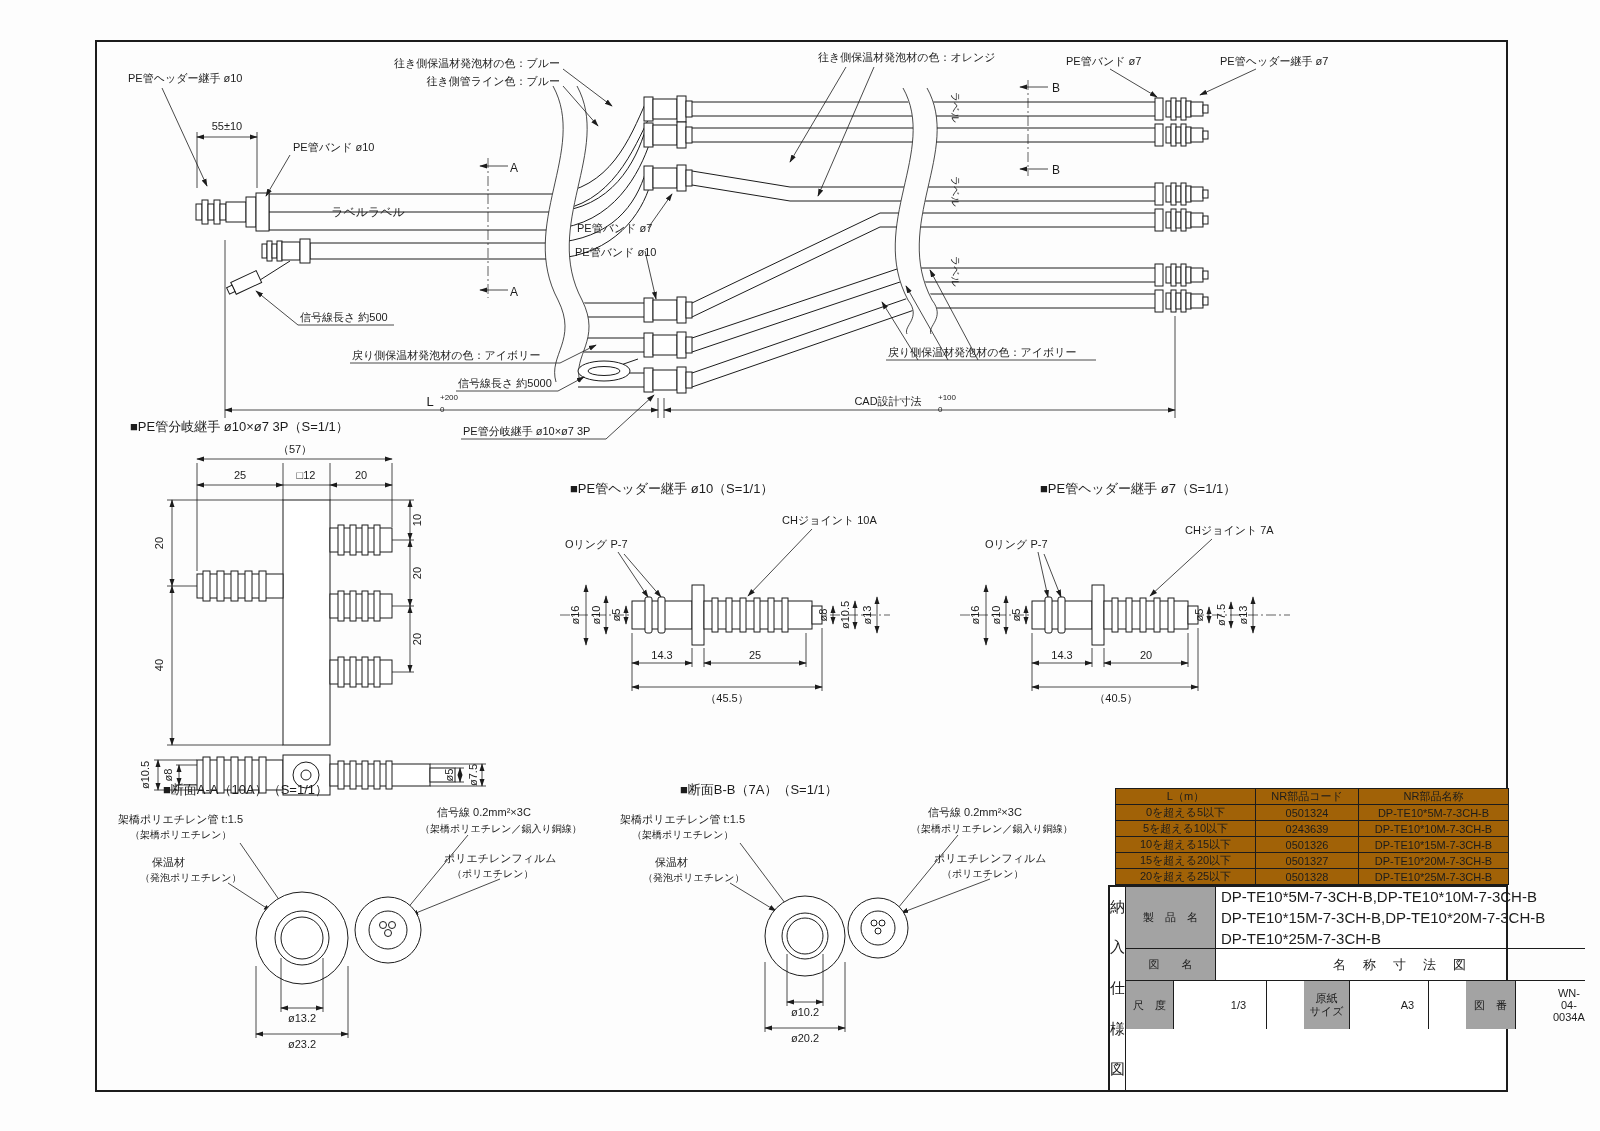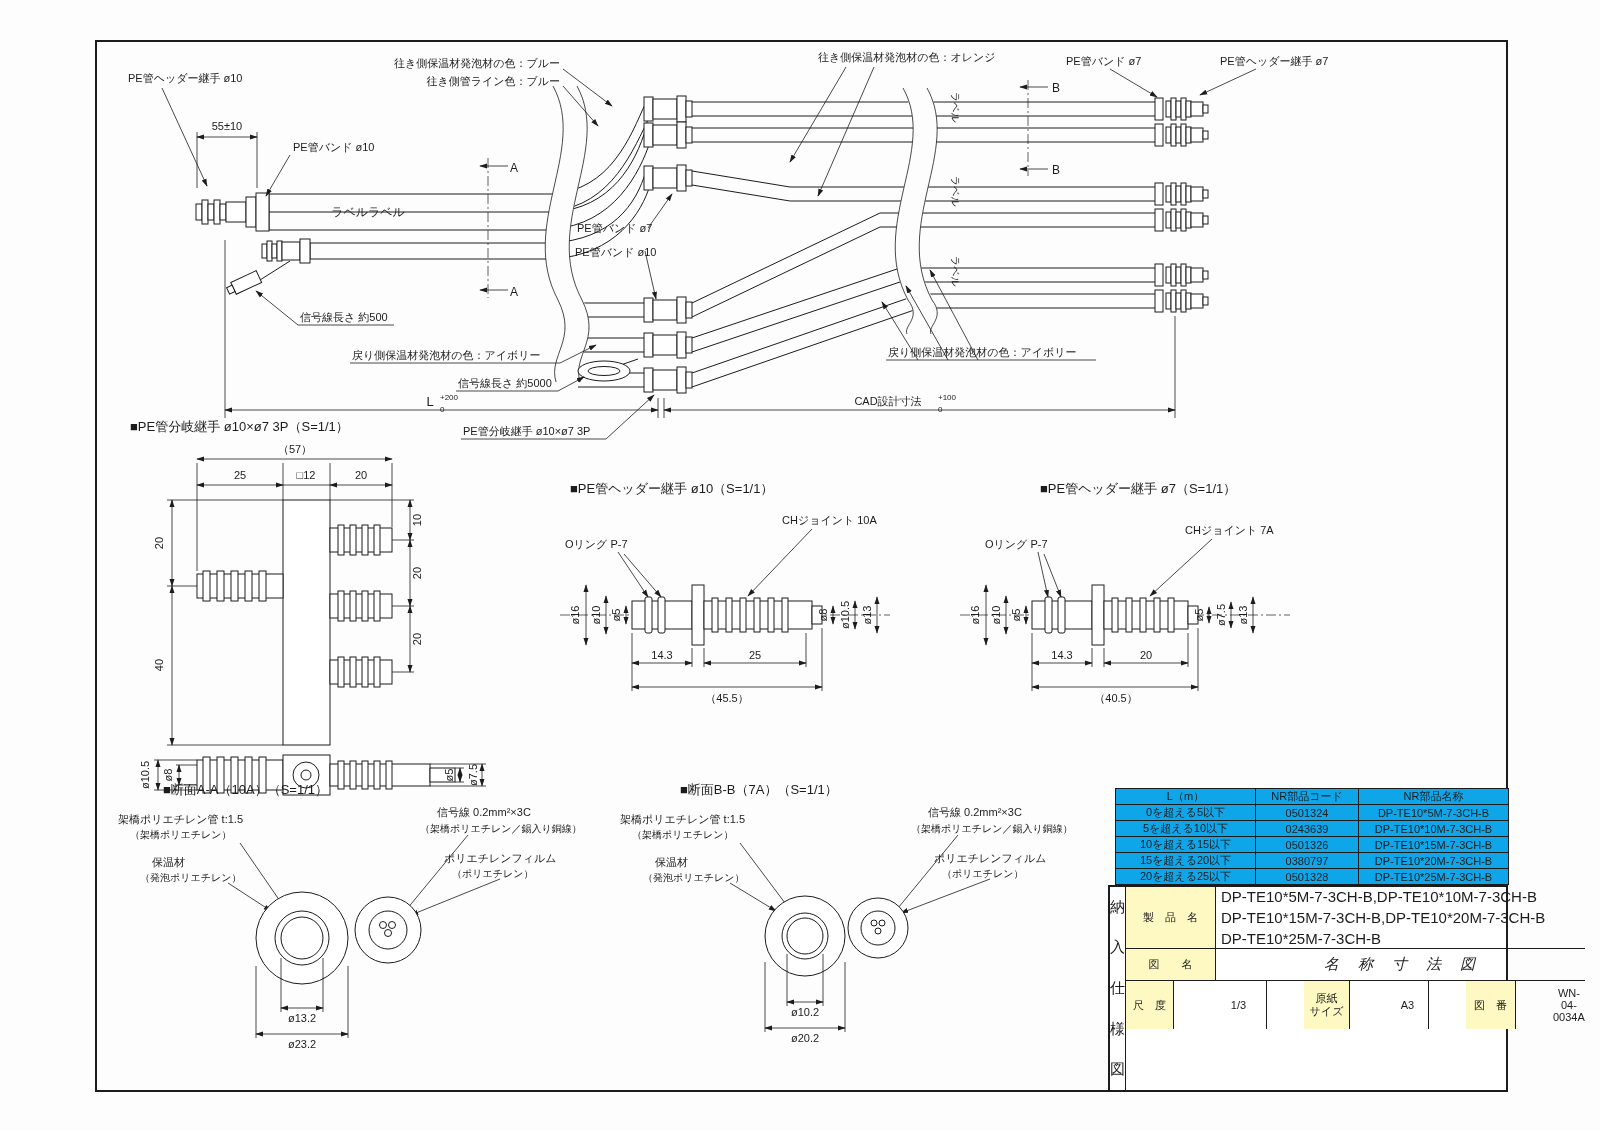--- a/index.html
+++ b/index.html
@@ -10,36 +10,36 @@
   svg text { fill:#1c1c1c; font-size:11px; font-family:"Liberation Sans","DejaVu Sans",sans-serif; }
   .t13 { font-size:13px; } .t12 { font-size:12px; } .t10 { font-size:10px; } .t8 { font-size:8px; }
   .mid { text-anchor:middle; } .end { text-anchor:end; }
   .ln { fill:none; stroke:#1c1c1c; stroke-width:1; }
   .lt { fill:none; stroke:#1c1c1c; stroke-width:0.8; }
   .cl { fill:none; stroke:#1c1c1c; stroke-width:0.7; stroke-dasharray:10 3 2 3; }
   .wht { fill:none; stroke:#fdfdfd; stroke-width:24; }
   .fit, .fit rect { fill:#fff; stroke:#1c1c1c; stroke-width:1; }
   .fitc { fill:#fff; stroke:#1c1c1c; stroke-width:1; }
 
-  .parts { position:absolute; left:1115px; top:788px; width:393px; border-collapse:collapse; table-layout:fixed; font-size:11px; color:#1c1c1c; background:#0ea5e9; }
+  .parts { position:absolute; left:1115px; top:788px; width:393px; border-collapse:collapse; table-layout:fixed; font-size:11px; color:#1c1c1c; background:#a16207; }
   .parts th, .parts td { border:1px solid #1c1c1c; height:15px; padding:0 3px; text-align:center; font-weight:normal; white-space:nowrap; overflow:hidden; }
   .parts col:nth-child(1){ width:140px; } .parts col:nth-child(2){ width:103px; } .parts col:nth-child(3){ width:150px; }
 
   .tblock { position:absolute; left:1108px; top:885px; width:400px; height:207px; border:2px solid #1c1c1c; background:#fff; display:flex; font-size:11px; color:#1c1c1c; }
   .tb-strip { width:27px; border-right:1px solid #1c1c1c; display:flex; flex-direction:column; justify-content:space-around; align-items:center; font-size:15px; }
   .tb-main { flex:1; display:flex; flex-direction:column; }
   .tb-row { display:flex; border-bottom:1px solid #1c1c1c; }
   .tb-row:last-child { border-bottom:none; }
   .r1 { height:62px; } .r2 { height:32px; } .r3 { height:48px;gap:37px; } .r4 { flex:1; }
   .cell { border-right:1px solid #1c1c1c; display:flex; align-items:center; justify-content:center; text-align:center; overflow:hidden; }
   .cell:last-child { border-right:none; }
-  .lbl { background:#fef9c3; }
+  .lbl { background:#a3a3a3; }
   .w90 { width:90px; } .grow { flex:1; }
   .prod { flex:1; flex-direction:column; align-items:flex-start; justify-content:center; padding-left:5px; font-size:15px; line-height:1.4; white-space:nowrap; }
-  .namev { font-size:15px; letter-spacing:2px;font-style:italic; }
+  .namev { font-size:13px; letter-spacing:2px; }
   .r3 .cell, .r4 .cell { font-size:11px; }
   .w48{width:48px;} .w56{width:56px;} .w46{width:46px;} .w42{width:42px;} .w50{width:50px;}
   .w36{width:36px;} .w96{width:96px;}
   .paper { flex-direction:column; font-size:9px; line-height:1.15; }
   .company { font-size:17px; font-weight:600; white-space:nowrap; }
 </style>
 </head>
 <body>
 
 <div class="sheet">
@@ -486,21 +486,21 @@
         <td>0243639</td>
         <td>DP-TE10*10M-7-3CH-B</td>
       </tr>
       <tr>
         <td>10を超える15以下</td>
         <td>0501326</td>
         <td>DP-TE10*15M-7-3CH-B</td>
       </tr>
       <tr>
         <td>15を超える20以下</td>
-        <td>0380797</td>
+        <td>0501327</td>
         <td>DP-TE10*20M-7-3CH-B</td>
       </tr>
       <tr>
         <td>20を超える25以下</td>
         <td>0501328</td>
         <td>DP-TE10*25M-7-3CH-B</td>
       </tr>
     </tbody>
   </table>
 

